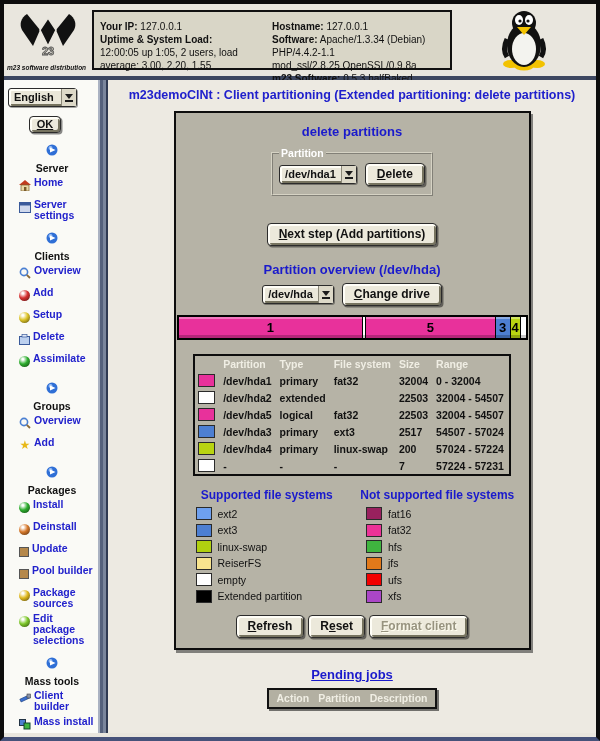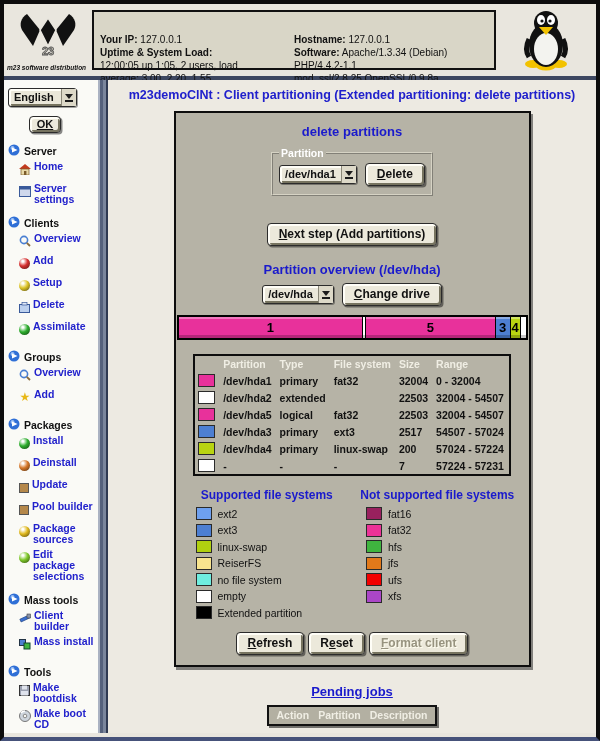--- a/index.html
+++ b/index.html
@@ -10,22 +10,22 @@
     border:4px solid #0d0d0d; border-bottom:4px solid #46527a;
     background:#e9e6de; overflow:hidden;
   }
   
   .hdr{ height:76px; display:flex; align-items:stretch; background:#e9e6de;
         border-bottom:4px solid #3d4760; }
   .logo{ width:88px; position:relative; }
   .logo svg{ display:block; margin:4px auto 0; }
   .logo-caption{ position:absolute; left:3px; bottom:5px; font-size:6.5px; font-weight:bold;
                  font-style:italic; color:#111; white-space:nowrap; }
-  .infobox{ margin:6px 0 6px 0; width:404px; border:2px solid #111; background:#d9d6c7;
-            display:flex; padding:21px 6px; }
+  .infobox{ margin:6px 0 6px 0; width:360px; border:2px solid #111; background:#d9d6c7;
+            display:flex; padding:8px 6px; }
   .infocol{ width:50%; font-size:10px; line-height:13px; color:#111; }
   .infocol b{ font-weight:bold; }
   .tux{ flex:1; display:flex; align-items:center; justify-content:center; }
   
   .bodyrow{ display:flex; height:653px; }
   .sidebar{ width:94px; background:#fafaf6; padding:7px 2px 0 4px; overflow:hidden; }
   .sep{ width:10px; background:linear-gradient(90deg,#aab2c2 0 2px,#55617c 2px 5px,#7b869c 5px 8px,#303a52 8px 10px); }
   .main{ flex:1; background:#edeae2; overflow:hidden; }
   
   .sel{ display:inline-flex; align-items:stretch; background:#eae7d9;
@@ -41,21 +41,21 @@
   .btn{ display:inline-block; background:#ece9db; color:#111;
         border:1px solid #2b2b2b; border-radius:4px;
         box-shadow:inset 1px 1px 0 1px #fffef7, inset -1px -1px 0 1px #76735f, 1.5px 1.5px 0 rgba(0,0,0,.45);
         padding:3px 11px 4px; font-size:12px; font-weight:bold; cursor:pointer; white-space:nowrap; }
   .btn.disabled{ color:#97937f; text-shadow:1px 1px 0 #fffef0; cursor:default; }
   
   .lang .txt{ min-width:52px; }
   .okwrap{ text-align:center; margin:7px 14px 0 0; }
   .btn.small{ padding:1px 7px 2px; font-size:11px; }
   .sb-section{ margin-top:11px; }
-  .sb-head{ display:flex; align-items:center; gap:4px; font-size:10.5px; font-weight:bold; color:#111; }
+  .sb-head{ display:flex; align-items:center; gap:4px; font-size:10.5px; font-weight:bold; color:#111;flex-direction:column; }
   .sb-items{ margin:3px 0 0 11px; }
   .sb-item{ display:flex; align-items:flex-start; gap:3px; margin-bottom:4px; cursor:pointer; }
   .sb-item .lbl{ font-size:10.5px; line-height:11px; font-weight:bold; color:#2222cc; }
   .icon{ flex:0 0 auto; display:inline-block; }
   
   .title{ margin-top:8px; text-align:center; font-size:12.5px; font-weight:bold; color:#2020cc; }
   .panel{ width:357px; margin:9px auto 0; background:#b6b3a6; border:2px solid #0d0d0d;
           box-shadow:2px 3px 0 rgba(40,40,40,.55); padding-bottom:10px; }
   .h2{ text-align:center; font-size:13px; font-weight:bold; color:#1a1acc; margin-top:11px; }
   fieldset.part{ width:150px; margin:8px auto 0; border:2px ridge #d6d3c4; padding:2px 6px 8px; }
@@ -471,24 +471,20 @@
                 </div>
                 <div class="leg-item">
                   <span class="sw" style="background:#b0d010"></span>
                   <span class="lt">linux-swap</span>
                 </div>
                 <div class="leg-item">
                   <span class="sw" style="background:#f8e48e"></span>
                   <span class="lt">ReiserFS</span>
                 </div>
                 <div class="leg-item">
-                  <span class="sw" style="background:#6feddf"></span>
-                  <span class="lt">no file system</span>
-                </div>
-                <div class="leg-item">
                   <span class="sw" style="background:#ffffff"></span>
                   <span class="lt">empty</span>
                 </div>
                 <div class="leg-item">
                   <span class="sw" style="background:#000000"></span>
                   <span class="lt">Extended partition</span>
                 </div>
               </div>
           </div>
           <div class="legcol">

